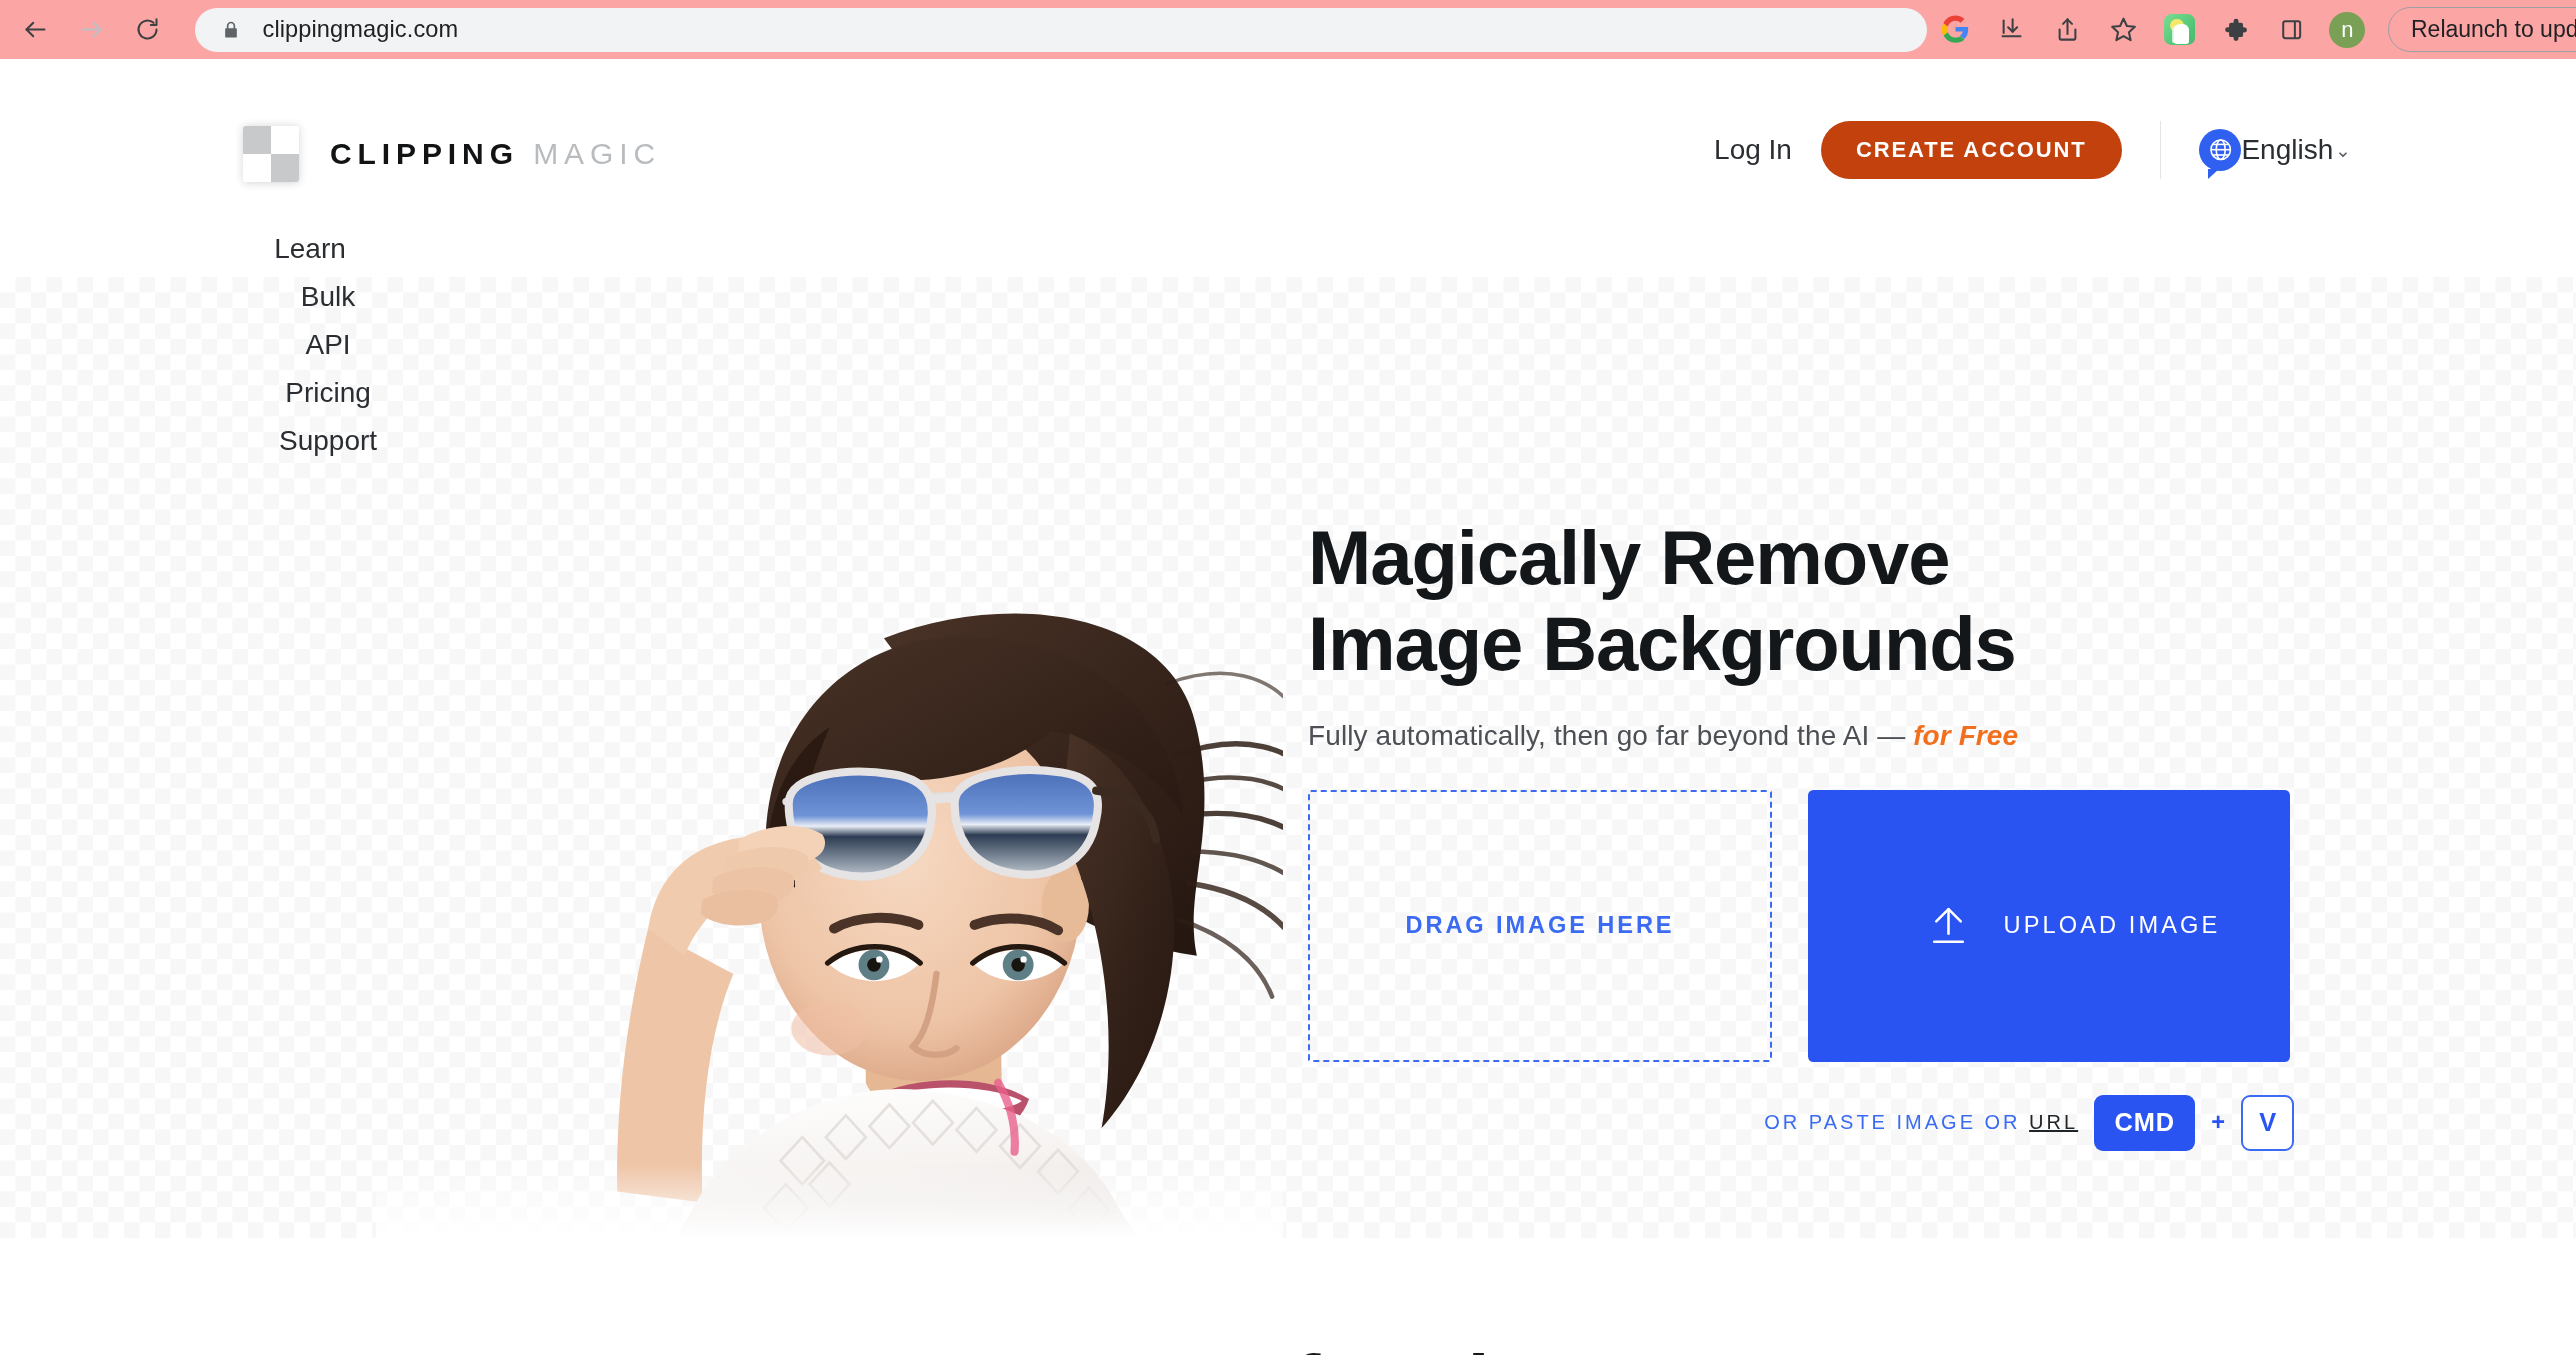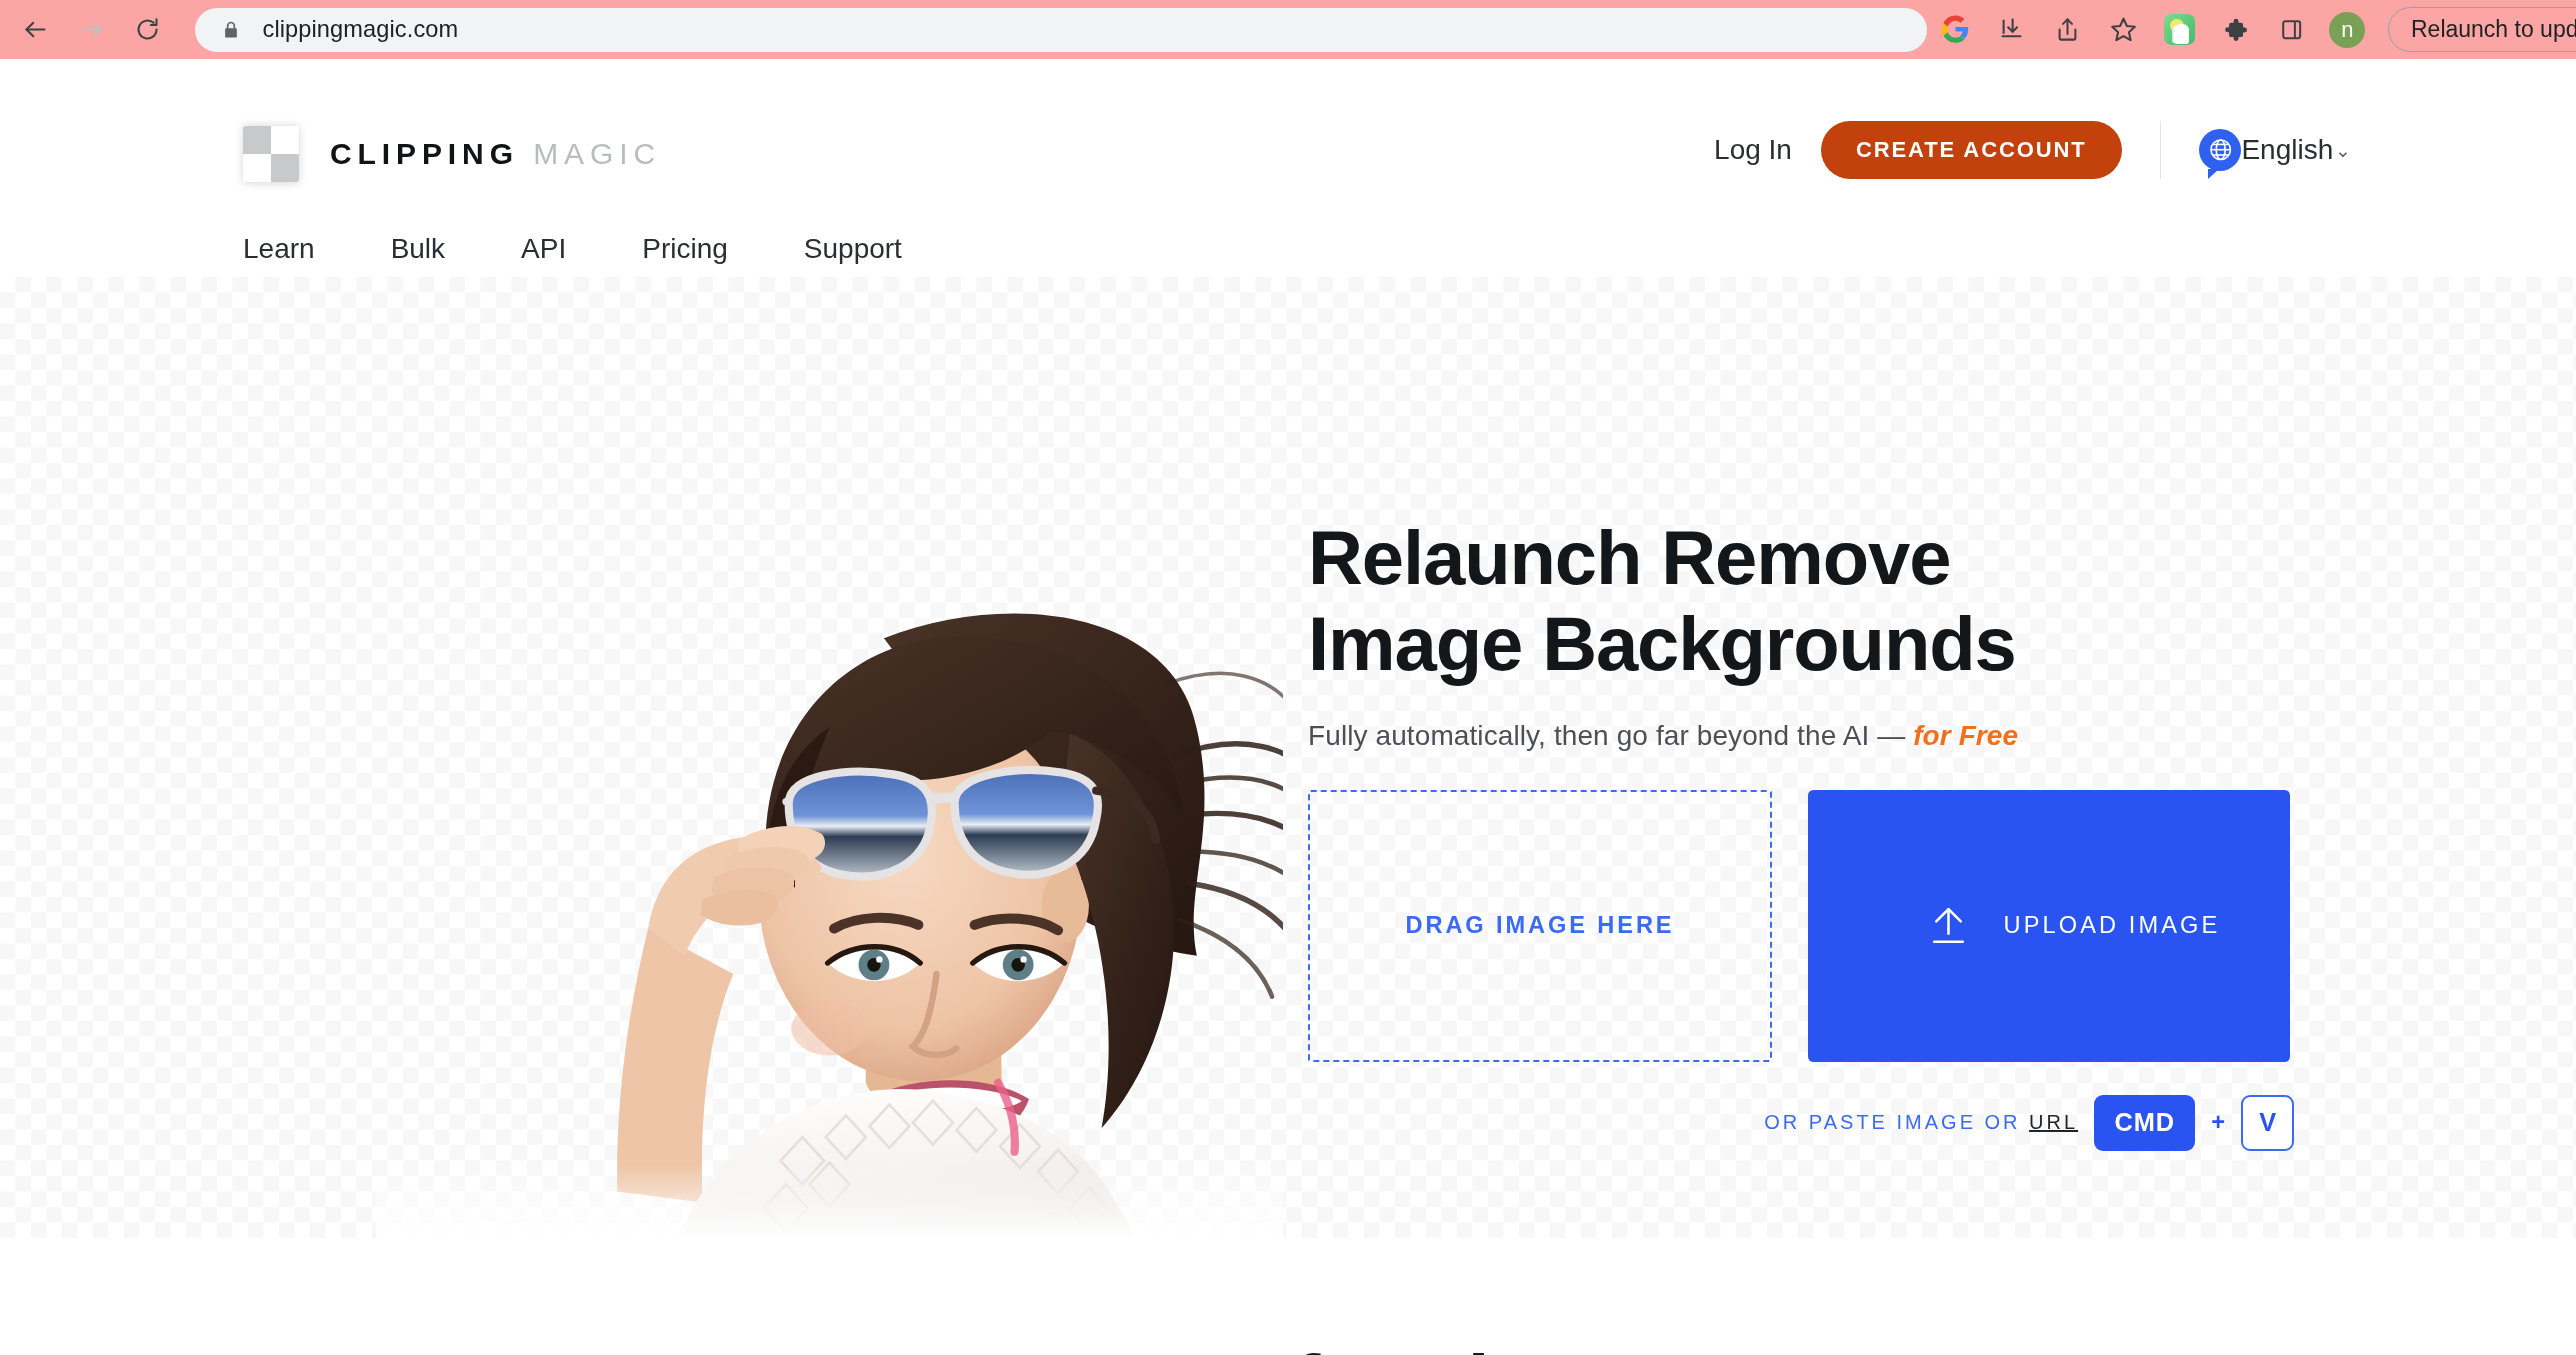--- a/index.html
+++ b/index.html
@@ -112,21 +112,21 @@
     content:""; position:absolute; bottom:-8.2px; left:8.2px;
     border-left:11px solid #3060f0; border-bottom:10px solid transparent;
     border-right:4.5px solid transparent;
   }
   .globe svg{ position:absolute; top:8.2px; left:8.2px; }
   .lang-label{ font-size:28px; color:#2a2d31; }
   .caret{ font-size:19px; color:#5a5f66; margin-left:1.8px; }
 
   .mainnav{
     position:absolute; left:243px; top:174px;
-    display:flex; align-items:center; gap:4px;
+    display:flex; align-items:center; gap:16px;flex-direction:column;
   }
   .mainnav a{
     font-size:28px; color:#2a2d31; text-decoration:none; cursor:pointer;
     padding:0 36px; display:block;
   }
   .mainnav a:first-child{ padding-left:0; }
 
   
   .hero{
     position:absolute; top:218px; left:0; width:2576px; height:961px;
@@ -414,21 +414,21 @@
         </g>
 
         <path d="M686 640 C700 664 706 690 704 716" stroke="#e8608c" stroke-width="9" fill="none" stroke-linecap="round" opacity=".8"></path>
 
         <rect x="0" y="730" width="1000" height="82" fill="url(#fadeBot)"></rect>
       </svg>
     </div>
 
     <div class="hero-right">
       <h1 class="h1">
-        <div>Relaunch Remove</div>
+        <div>Magically Remove</div>
         <div>Image Backgrounds</div>
       </h1>
 
       <div class="sub">
         <span>Fully automatically, then go far beyond the AI — </span><span class="free">for Free</span>
       </div>
 
       <div class="cta-row">
         <div class="dropzone">
           <span>DRAG IMAGE HERE</span>

